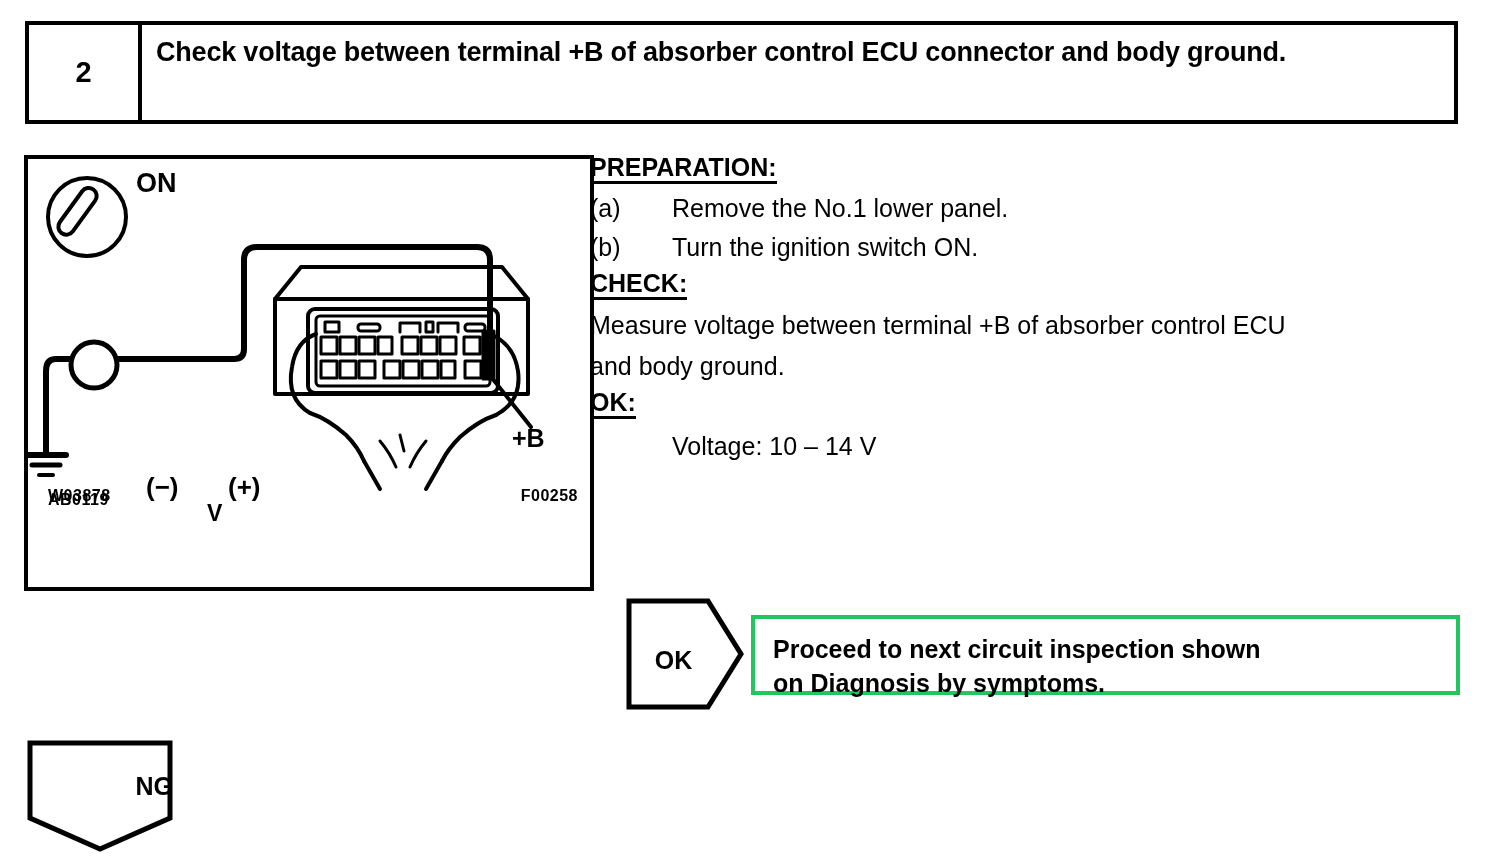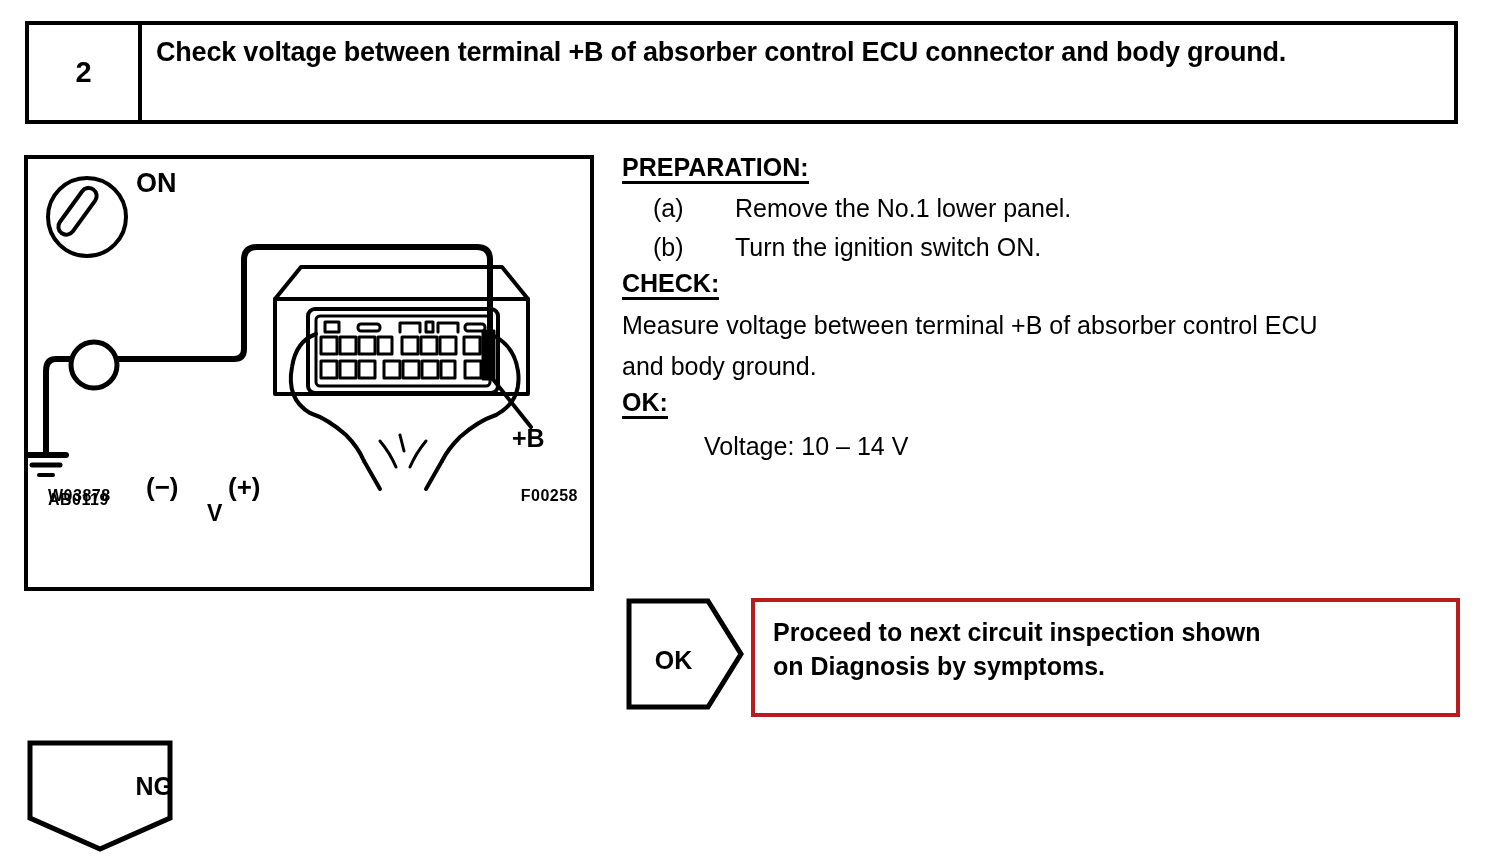--- a/index.html
+++ b/index.html
@@ -114,38 +114,37 @@
     position: absolute;
     left: 179px;
     top: 341px;
     font-size: 23px;
     font-weight: bold;
   }
 
   
   .instructions {
     position: absolute;
-    left: 622px;
+    left: 590px;
     top: 154px;
     width: 870px;
   }
   .ins-heading {
     font-size: 25px;
     font-weight: bold;
     line-height: 1.05;
     display: inline-block;
     border-bottom: 3px solid #000;
     padding-bottom: 1px;
     margin-bottom: 5px;
   }
   .ins-line {
     font-size: 25px;
     line-height: 1.55;
     white-space: nowrap;
-    margin-left: 31px;
   }
   .ins-line .marker {
     display: inline-block;
     width: 82px;
   }
   .ins-body {
     font-size: 25px;
     line-height: 1.62;
   }
   .ins-ok-value {
@@ -180,24 +179,24 @@
     height: 124px;
     display: flex;
     align-items: center;
     justify-content: center;
     font-size: 25px;
     font-weight: bold;
   }
   .ok-box {
     position: absolute;
     left: 125px;
-    top: 0;
+    top: 17px;
     right: 0;
-    height: 119px;
-    border: 4px solid #b91c1c;
+    height: 80px;
+    border: 4px solid #22c55e;
     box-sizing: border-box;
     padding: 14px 0 0 18px;
   }
   .ok-box-text {
     font-size: 25px;
     font-weight: bold;
     line-height: 1.35;
   }
 
   

